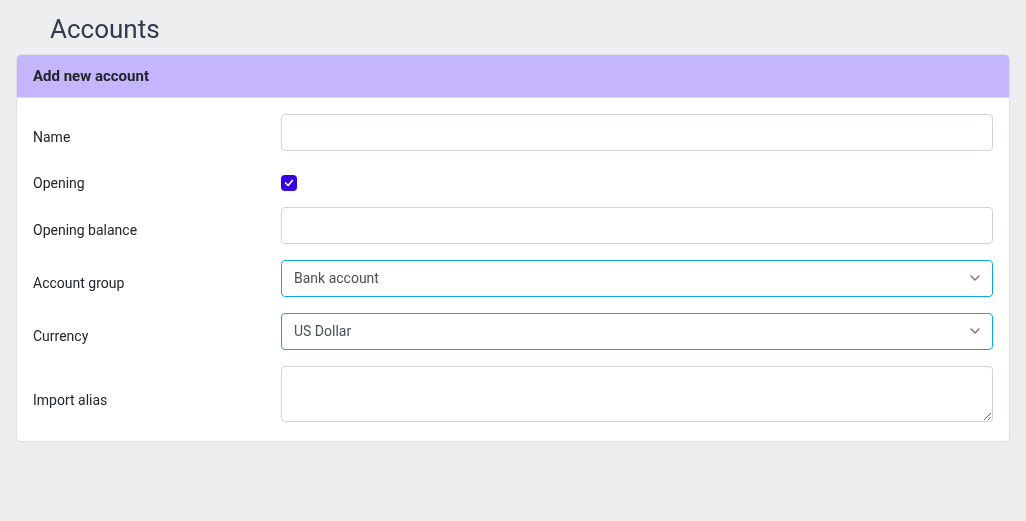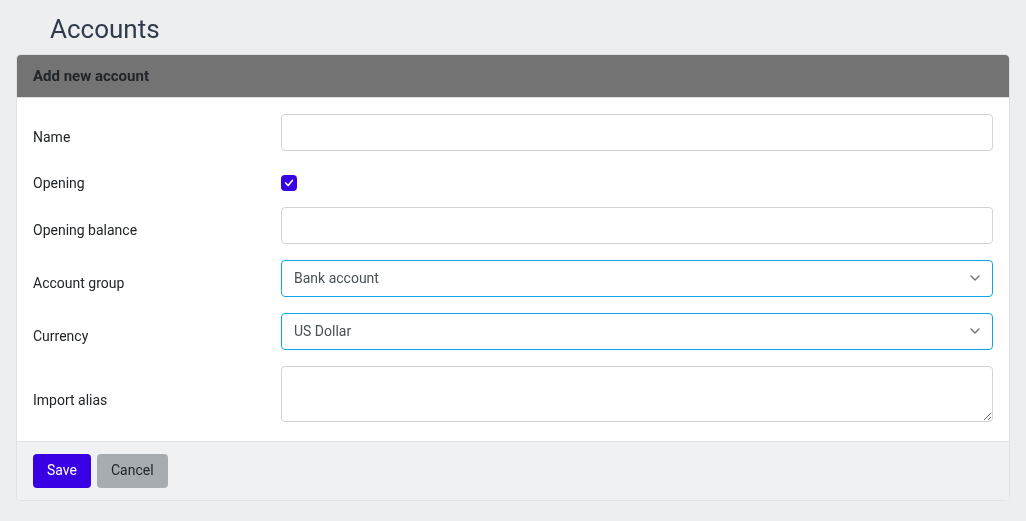--- a/index.html
+++ b/index.html
@@ -20,21 +20,21 @@
       margin-left: 32px;
     }
     .card {
       background: #fff;
       border: 1px solid #dee2e6;
       border-radius: 5px;
       margin: 0 16px 16px 16px;
       overflow: hidden;
     }
     .card-header {
-      background: #737373;
+      background: #c4b5fd;
       border-bottom: 1px solid #dee2e6;
       padding: 12px 16px;
       font-weight: 700;
       font-size: 15px;
       color: #212529;
     }
     .card-body {
       padding: 16px;
     }
     .form-row {
@@ -194,17 +194,13 @@
 
     <div class="form-row" style="margin-bottom:0;">
       <div class="form-label">Import alias</div>
       <div class="form-control-wrap">
         <textarea class="form-control" style=""></textarea>
       </div>
     </div>
 
   </div>
 
-  <div class="card-footer">
-    <button class="btn btn-primary">Save</button>
-    <button class="btn btn-secondary">Cancel</button>
-  </div>
 </div>
 
 </body></html>

